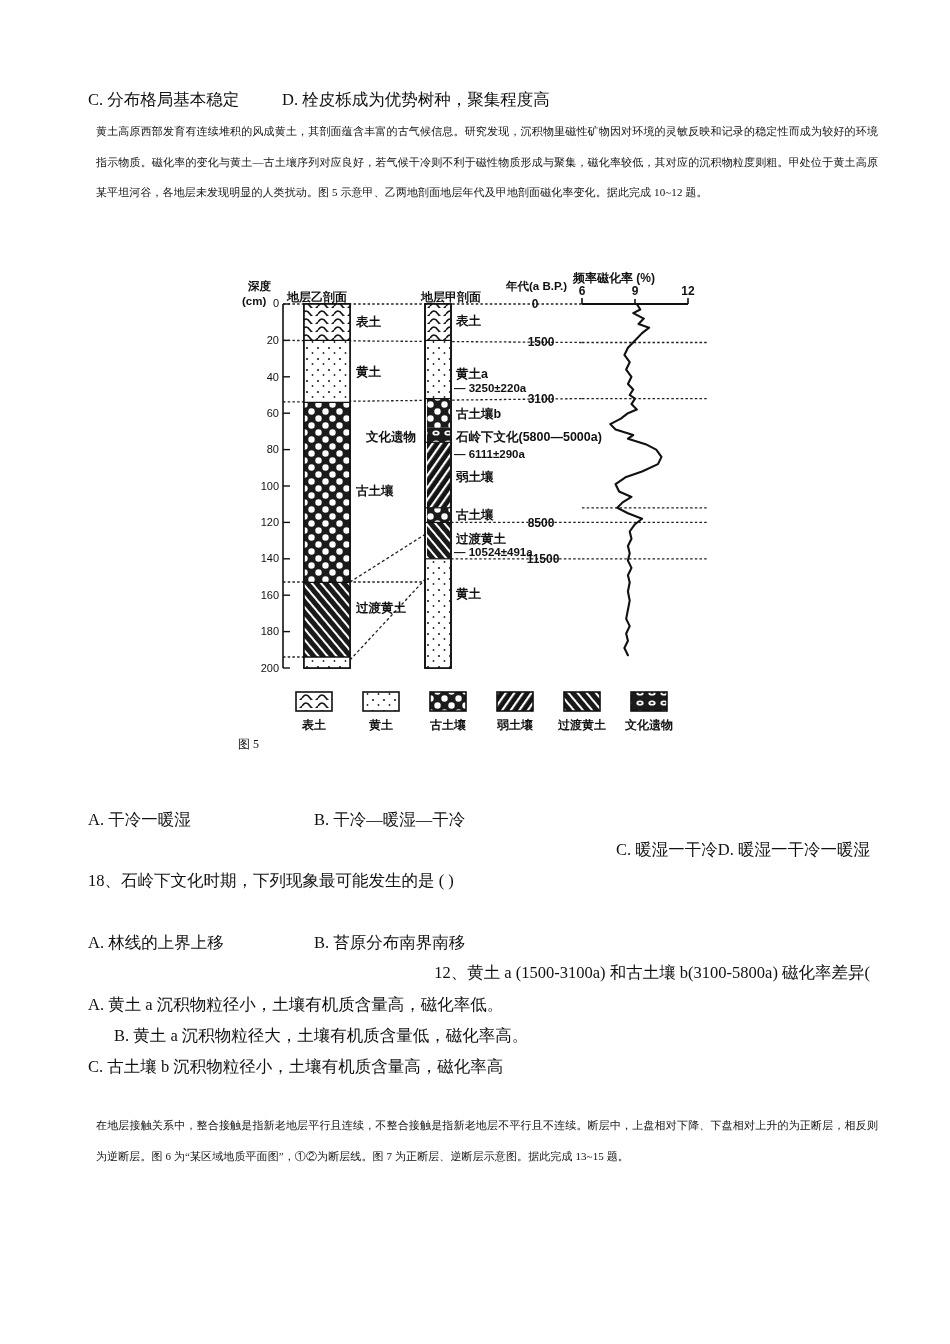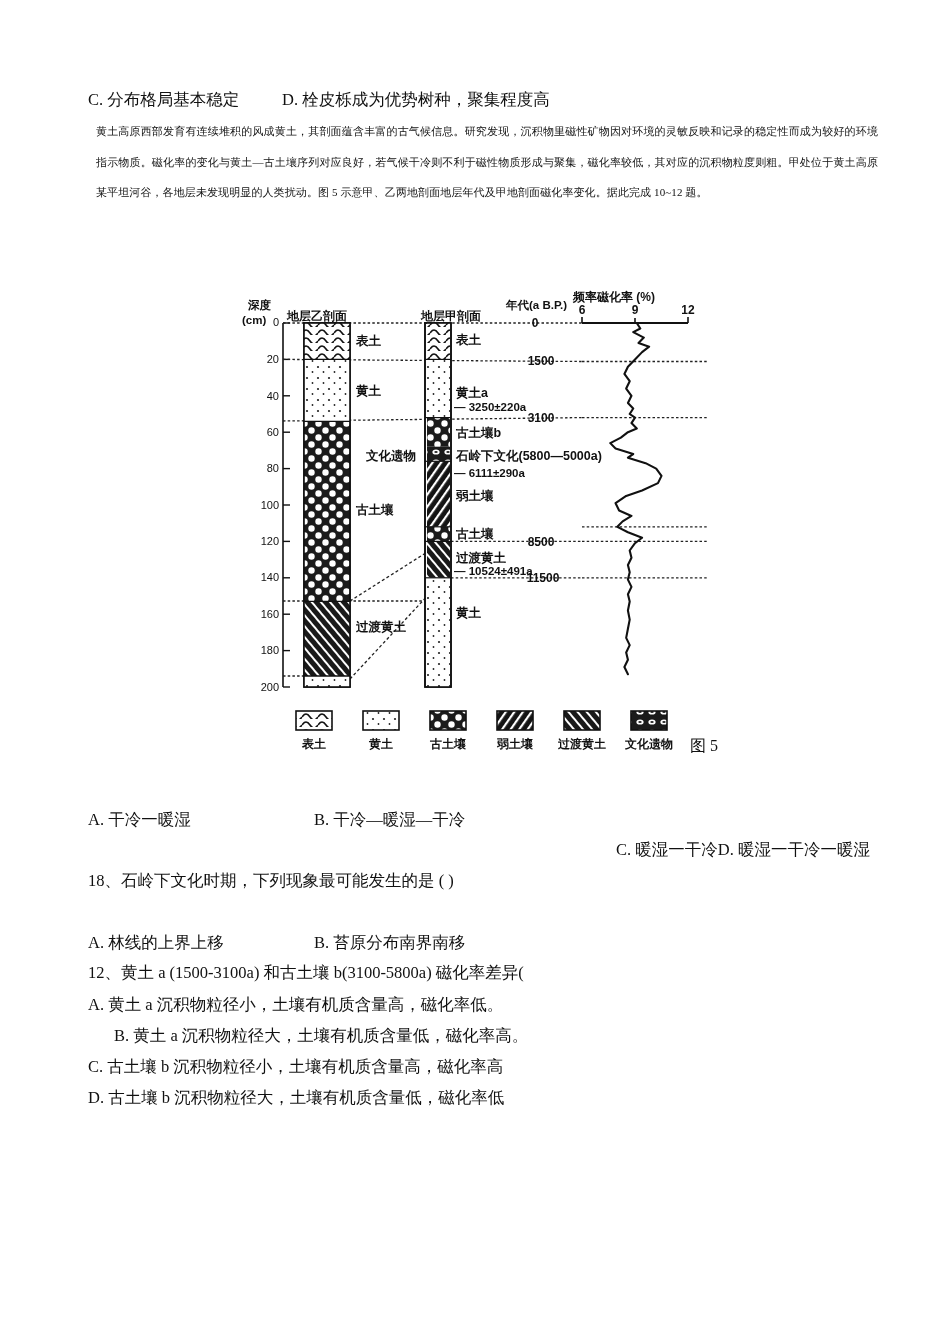--- a/index.html
+++ b/index.html
@@ -50,29 +50,28 @@
   }
   .opt-a { width: 226px; }
 
   
   .figure {
     position: absolute;
     left: 238px;
     top: 268px;
     width: 480px;
     height: 495px;
-    margin-top: 19px;
   }
   .cap {
     position: absolute;
     left: 238px;
     top: 736px;
     width: 480px;
-    text-align: right;
-    font-size: 16px;
+    text-align: left;
+    font-size: 12px;
   }
 </style>
 </head>
 <body>
 
 <div class="page">
 
   <div class="opt-line" style="top:85px;">
     <span class="opt-col" style="width:194px;">C. 分布格局基本稳定</span><span>D. 栓皮栎成为优势树种，聚集程度高</span>
   </div>
@@ -294,20 +293,20 @@
   </div>
   <div class="opt-line" style="top:835px;text-align:right;">
     <span class="opt-col opt-a">C. 暖湿一干冷</span><span>D. 暖湿一干冷一暖湿</span>
   </div>
 
   <div class="q-line" style="top:866px;">18、石岭下文化时期，下列现象最可能发生的是 (  )</div>
   <div class="opt-line" style="top:928px;">
     <span class="opt-col opt-a">A. 林线的上界上移</span><span>B. 苔原分布南界南移</span>
   </div>
 
-  <div class="q-line" style="top:958px;">12、黄土 a (1500-3100a) 和古土壤 b(3100-5800a) 磁化率差异(</div>
+  <div class="q-line" style="top:958px;text-align:right;">12、黄土 a (1500-3100a) 和古土壤 b(3100-5800a) 磁化率差异(</div>
   <div class="opt-line" style="top:990px;">A. 黄土 a 沉积物粒径小，土壤有机质含量高，磁化率低。</div>
   <div class="opt-line" style="top:1021px;margin-left:26px;">B. 黄土 a 沉积物粒径大，土壤有机质含量低，磁化率高。</div>
   <div class="opt-line" style="top:1052px;">C. 古土壤 b 沉积物粒径小，土壤有机质含量高，磁化率高</div>
-  <div class="opt-line" style="top:1083px;">D. 古土壤 b 沉积物粒径大，土壤有机质含量低，磁化率低</div>
-
+
+  <div class="body-text" style="top:1110px;">在地层接触关系中，整合接触是指新老地层平行且连续，不整合接触是指新老地层不平行且不连续。断层中，上盘相对下降、下盘相对上升的为正断层，相反则为逆断层。图 6 为“某区域地质平面图”，①②为断层线。图 7 为正断层、逆断层示意图。据此完成 13~15 题。</div>
 
 </div>
 
 </body></html>

